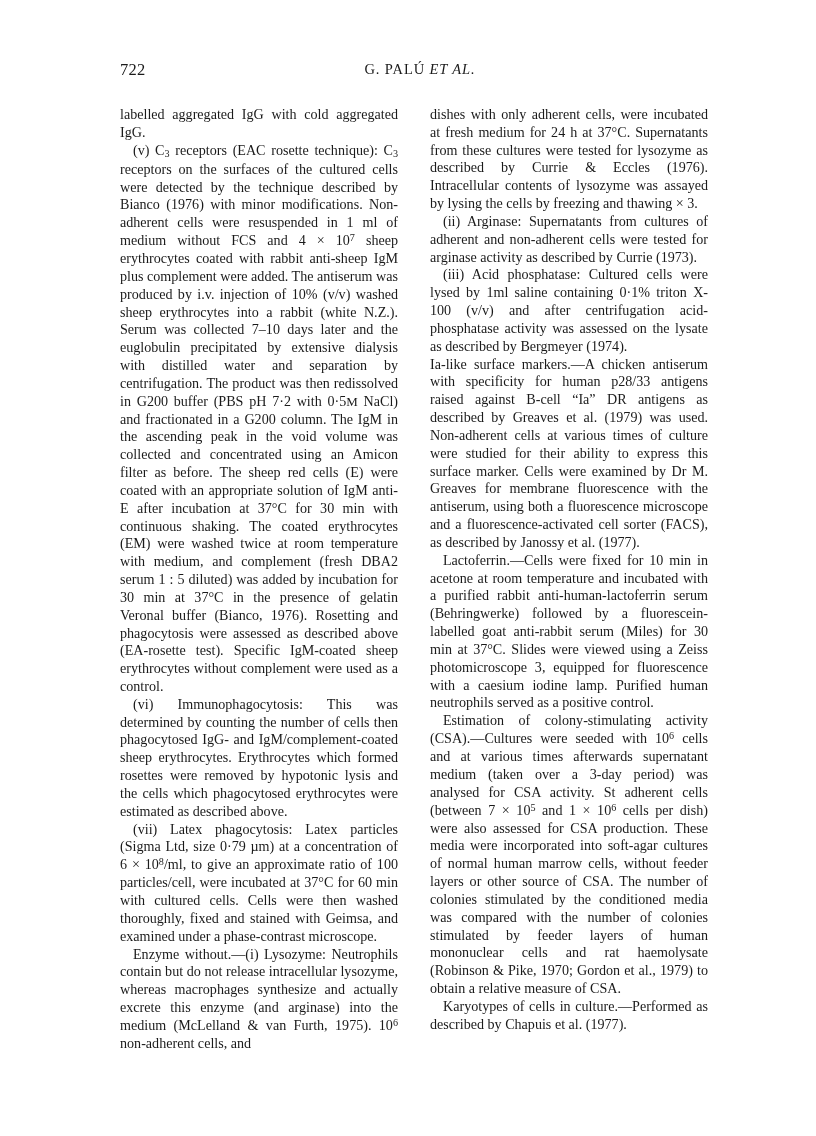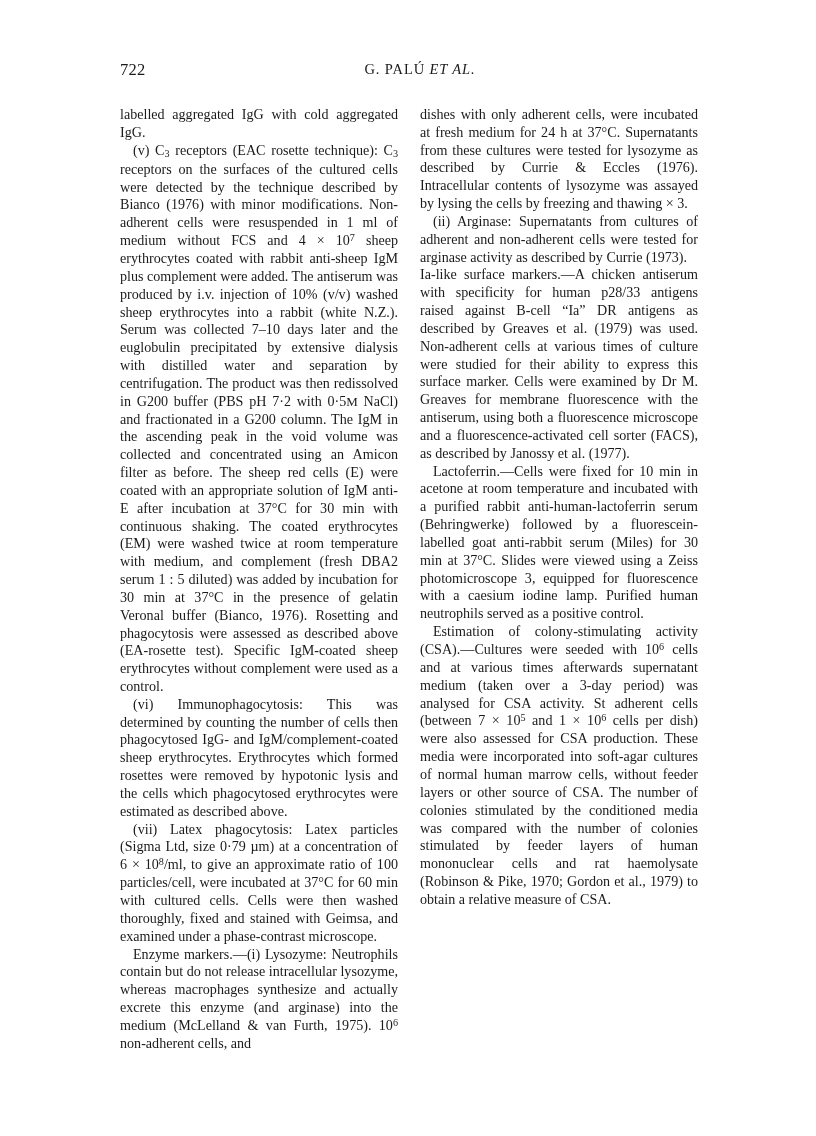--- a/index.html
+++ b/index.html
@@ -41,21 +41,21 @@
     top: 1px;
     text-align: center;
     font-size: 14.5px;
     letter-spacing: 0.9px;
   }
   .running-head .ital {
     font-style: italic;
   }
   .columns {
     display: flex;
-    gap: 22px;
+    gap: 32px;
     align-items: flex-start;
   }
   .col {
     width: 278px;
     font-size: 14.1px;
     line-height: 1.265;
     text-align: justify;
     text-justify: inter-word;
     hyphens: manual;
   }
@@ -92,24 +92,26 @@
     <div class="folio">722</div>
     <div class="running-head"><span>G. PALÚ </span><span class="ital">ET AL.</span></div>
   </div>
 
   <div class="columns">
     <div class="col" id="left-col">
         <p class="noindent">labelled aggregated IgG with cold aggregated IgG.</p>
         <p class="indent">(v) C<sub>3</sub> receptors (EAC rosette technique): C<sub>3</sub> receptors on the surfaces of the cultured cells were detected by the technique described by Bianco (1976) with minor modifications. Non-adherent cells were resuspended in 1 ml of medium without FCS and 4 × 10<sup>7</sup> sheep erythrocytes coated with rabbit anti-sheep IgM plus complement were added. The antiserum was produced by i.v. injection of 10% (v/v) washed sheep erythrocytes into a rabbit (white N.Z.). Serum was collected 7–10 days later and the euglobulin precipitated by extensive dialysis with distilled water and separation by centrifugation. The product was then redissolved in G200 buffer (PBS pH 7·2 with 0·5<span class="sc">M</span> NaCl) and fractionated in a G200 column. The IgM in the ascending peak in the void volume was collected and concentrated using an Amicon filter as before. The sheep red cells (E) were coated with an appropriate solution of IgM anti-E after incubation at 37°C for 30 min with continuous shaking. The coated erythrocytes (EM) were washed twice at room temperature with medium, and complement (fresh DBA2 serum 1 : 5 diluted) was added by incubation for 30 min at 37°C in the presence of gelatin Veronal buffer (Bianco, 1976). Rosetting and phagocytosis were assessed as described above (EA-rosette test). Specific IgM-coated sheep erythrocytes without complement were used as a control.</p>
         <p class="indent">(vi) Immunophagocytosis: This was determined by counting the number of cells then phagocytosed IgG- and IgM/complement-coated sheep erythrocytes. Erythrocytes which formed rosettes were removed by hypotonic lysis and the cells which phagocytosed erythrocytes were estimated as described above.</p>
         <p class="indent">(vii) Latex phagocytosis: Latex particles (Sigma Ltd, size 0·79 µm) at a concentration of 6 × 10<sup>8</sup>/ml, to give an approximate ratio of 100 particles/cell, were incubated at 37°C for 60 min with cultured cells. Cells were then washed thoroughly, fixed and stained with Geimsa, and examined under a phase-contrast microscope.</p>
-        <p class="indent"><span class="ital">Enzyme markers.</span>—(i) Lysozyme: Neutrophils contain but do not release intracellular lysozyme, whereas macrophages synthesize and actually excrete this enzyme (and arginase) into the medium (McLelland &amp; van Furth, 1975). 10<sup>6</sup> non-adherent cells, and</p>
+        <p class="indent"><span class="ital">Enzyme without.</span>—(i) Lysozyme: Neutrophils contain but do not release intracellular lysozyme, whereas macrophages synthesize and actually excrete this enzyme (and arginase) into the medium (McLelland &amp; van Furth, 1975). 10<sup>6</sup> non-adherent cells, and</p>
       </div>
     <div class="col" id="right-col">
         <p class="noindent">dishes with only adherent cells, were incubated at fresh medium for 24 h at 37°C. Supernatants from these cultures were tested for lysozyme as described by Currie &amp; Eccles (1976). Intracellular contents of lysozyme was assayed by lysing the cells by freezing and thawing × 3.</p>
         <p class="indent">(ii) Arginase: Supernatants from cultures of adherent and non-adherent cells were tested for arginase activity as described by Currie (1973).</p>
+        <p class="indent">(iii) Acid phosphatase: Cultured cells were lysed by 1ml saline containing 0·1% triton X-100 (v/v) and after centrifugation acid-phosphatase activity was assessed on the lysate as described by Bergmeyer (1974).</p>
         <p class="noindent"><span class="ital">Ia-like surface markers.</span>—A chicken antiserum with specificity for human p28/33 antigens raised against B-cell “Ia” DR antigens as described by Greaves <span class="ital">et al.</span> (1979) was used. Non-adherent cells at various times of culture were studied for their ability to express this surface marker. Cells were examined by Dr M. Greaves for membrane fluorescence with the antiserum, using both a fluorescence microscope and a fluorescence-activated cell sorter (FACS), as described by Janossy <span class="ital">et al.</span> (1977).</p>
         <p class="indent"><span class="ital">Lactoferrin.</span>—Cells were fixed for 10 min in acetone at room temperature and incubated with a purified rabbit anti-human-lactoferrin serum (Behringwerke) followed by a fluorescein-labelled goat anti-rabbit serum (Miles) for 30 min at 37°C. Slides were viewed using a Zeiss photomicroscope 3, equipped for fluorescence with a caesium iodine lamp. Purified human neutrophils served as a positive control.</p>
         <p class="indent"><span class="ital">Estimation of colony-stimulating activity (CSA).</span>—Cultures were seeded with 10<sup>6</sup> cells and at various times afterwards supernatant medium (taken over a 3-day period) was analysed for CSA activity. St adherent cells (between 7 × 10<sup>5</sup> and 1 × 10<sup>6</sup> cells per dish) were also assessed for CSA production. These media were incorporated into soft-agar cultures of normal human marrow cells, without feeder layers or other source of CSA. The number of colonies stimulated by the conditioned media was compared with the number of colonies stimulated by feeder layers of human mononuclear cells and rat haemolysate (Robinson &amp; Pike, 1970; Gordon <span class="ital">et al.</span>, 1979) to obtain a relative measure of CSA.</p>
+        <p class="indent"><span class="ital">Karyotypes of cells in culture.</span>—Performed as described by Chapuis <span class="ital">et al.</span> (1977).</p>
       </div>
   </div>
 
 </div>
 
 </body></html>

